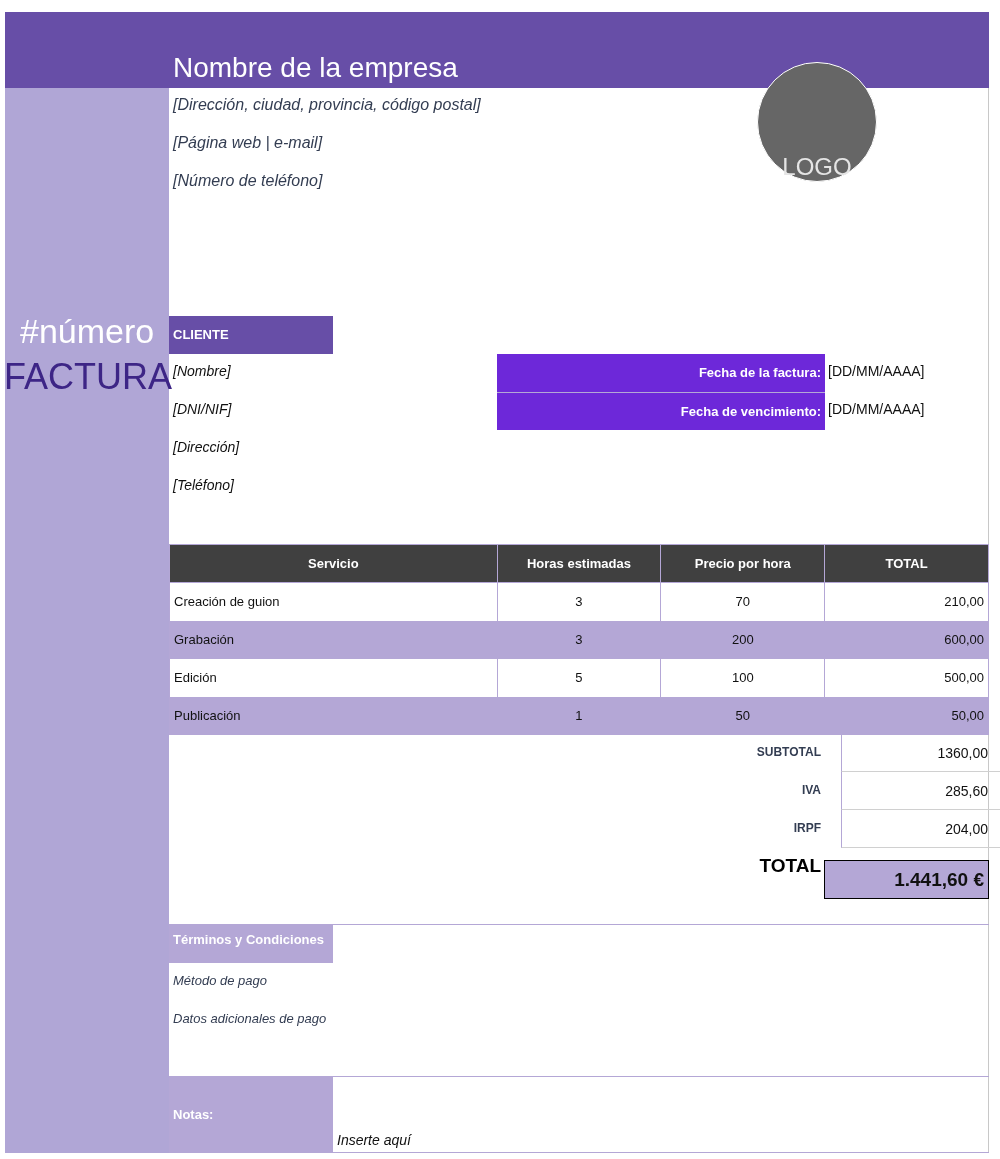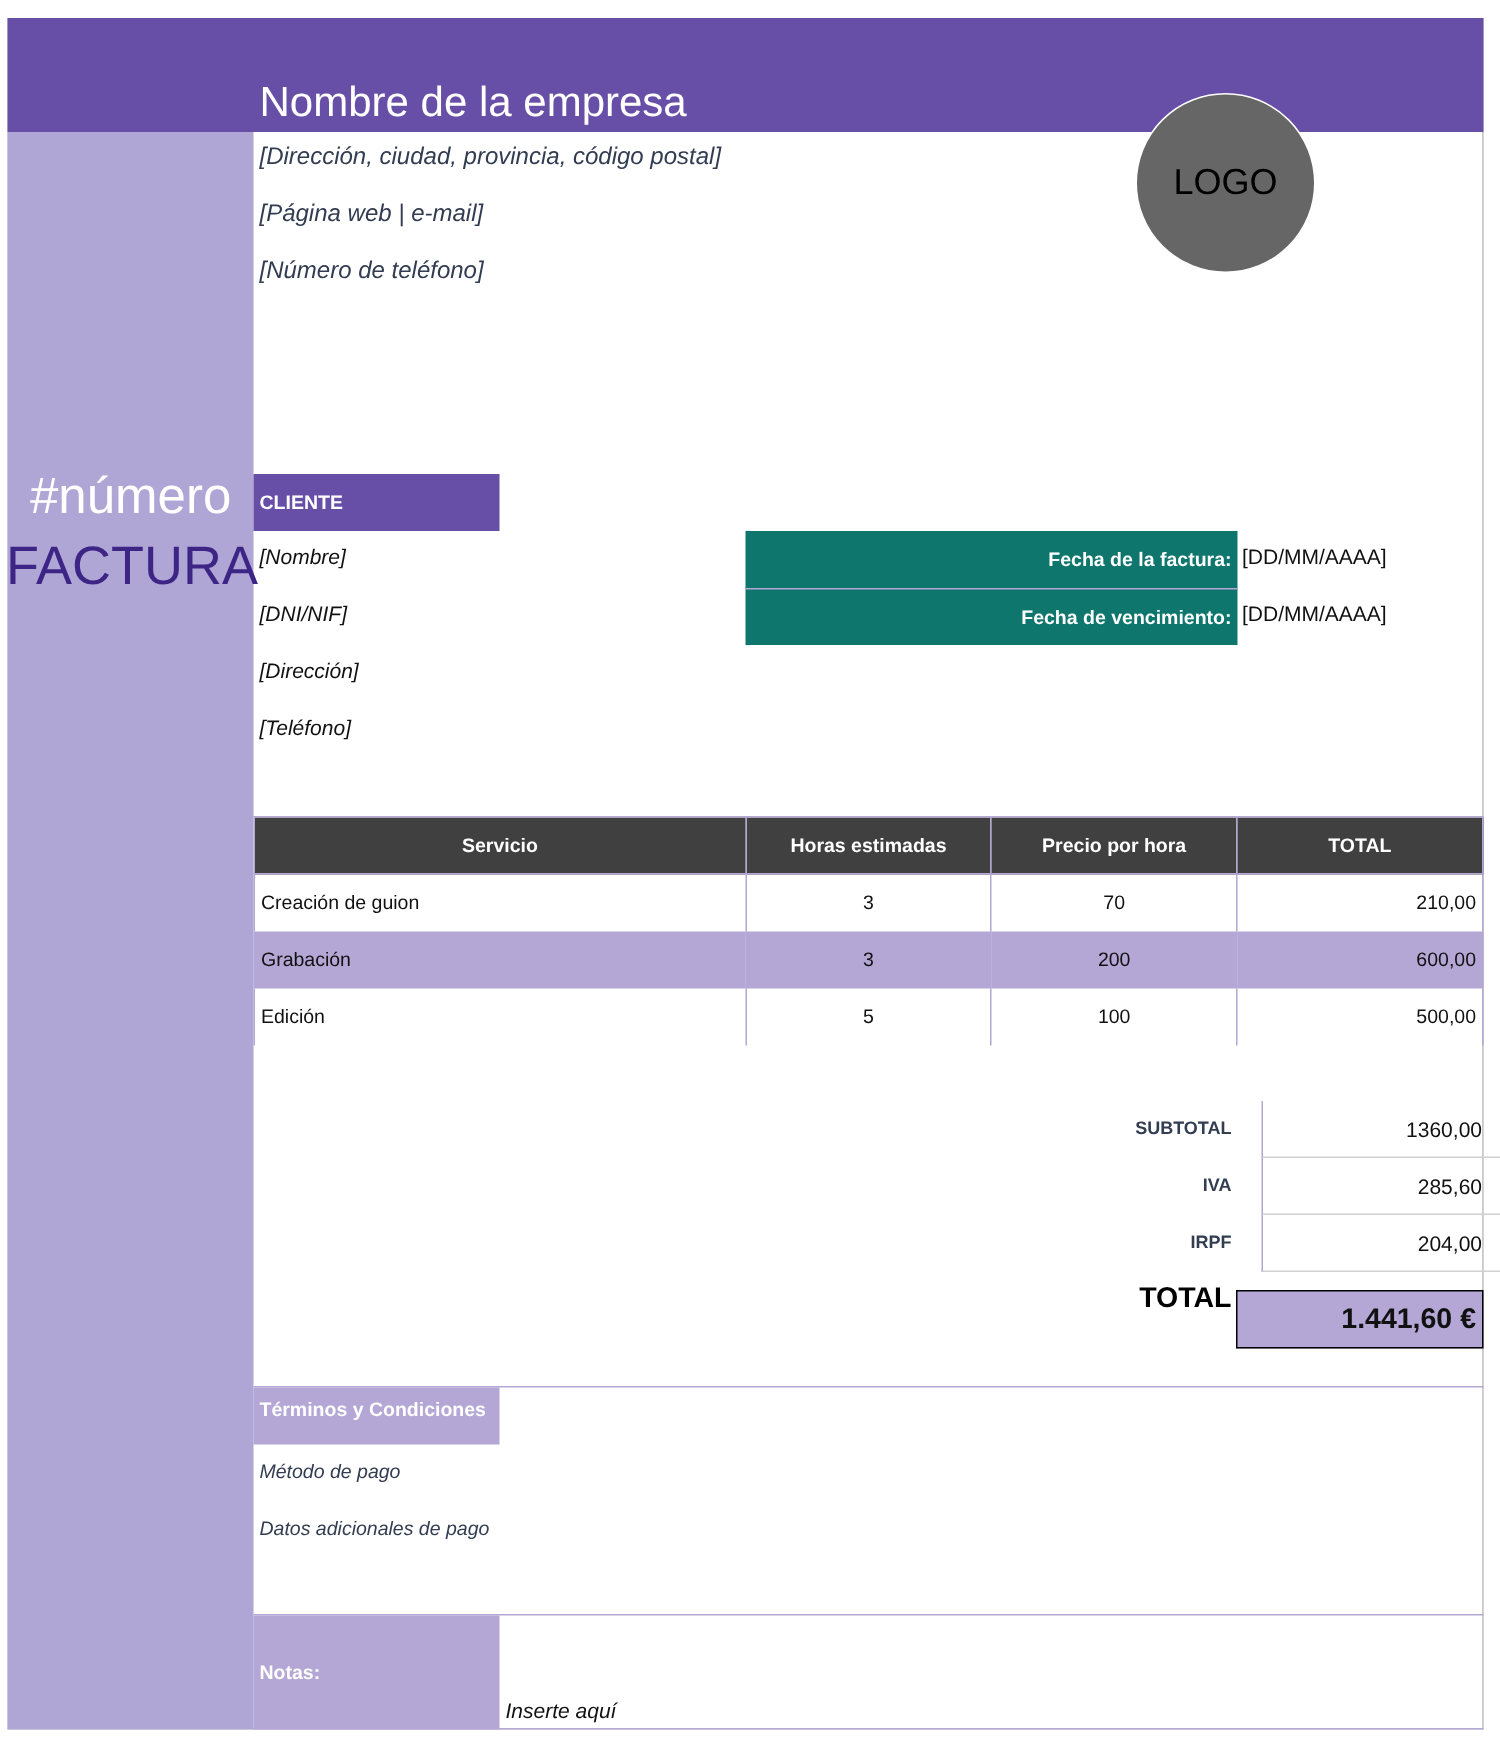--- a/index.html
+++ b/index.html
@@ -6,29 +6,29 @@
   html, body { width: 1000px; height: 1159px; background: #ffffff; overflow: hidden; }
   body { font-family: "Liberation Sans", sans-serif; position: relative; }
 
   .page { position: absolute; left: 5px; top: 12px; width: 984px; height: 1141px; border: 1px solid #c8c8c8; background: #fff; }
   .sidebar { position: absolute; left: 5px; top: 88px; width: 164px; height: 1065px; background: #b0a6d6; }
   .header-band { position: absolute; left: 5px; top: 12px; width: 984px; height: 76px; background: #674ea7; }
 
   .company-name { position: absolute; left: 173px; top: 52px; font-size: 28px; color: #ffffff; }
   .company-line { position: absolute; left: 173px; font-size: 16px; font-style: italic; color: #333d52; }
 
-  .logo { position: absolute; left: 757px; top: 62px; width: 120px; height: 120px; border-radius: 50%; background: #666666; border: 1.5px solid #ffffff; display: flex; align-items: center; justify-content: center; color: #000000; font-size: 24px; }
+  .logo { position: absolute; left: 757px; top: 62px; width: 120px; height: 120px; border-radius: 50%; background: #666666; border: 1.5px solid #ffffff; display: flex; align-items: flex-end; justify-content: center; color: #e5e5e5; font-size: 24px; }
 
   .inv-number { position: absolute; left: 20px; top: 312px; font-size: 34px; color: #ffffff; }
   .inv-title { position: absolute; left: 4px; top: 356px; font-size: 36px; color: #3d2586; }
 
   .client-header { position: absolute; left: 169px; top: 316px; width: 164px; height: 38px; background: #674ea7; color: #fff; font-weight: bold; font-size: 13px; padding: 11px 4px; }
   .client-line { position: absolute; left: 173px; font-size: 14px; font-style: italic; color: #111; }
 
-  .date-label { position: absolute; left: 497px; width: 328px; height: 38px; background: #0f766e; color: #fff; font-weight: bold; font-size: 13px; text-align: right; padding: 11px 4px; }
+  .date-label { position: absolute; left: 497px; width: 328px; height: 38px; background: #6d28d9; color: #fff; font-weight: bold; font-size: 13px; text-align: right; padding: 11px 4px; }
   .date-value { position: absolute; left: 828px; font-size: 14px; color: #111; }
 
   table.items { position: absolute; left: 169px; top: 544px; width: 820px; border-collapse: collapse; font-size: 13px; }
   table.items th { background: #404040; color: #fff; font-weight: bold; height: 38px; border: 1px solid #b4a7d6; text-align: center; }
   table.items td { height: 38px; border-left: 1px solid #b4a7d6; border-right: 1px solid #b4a7d6; color: #111; padding: 0 4px; }
   table.items tr.alt td { background: #b4a7d6; border-color: #b4a7d6; }
   table.items td.c { text-align: center; }
   table.items td.r { text-align: right; }
 
   .sum-label { position: absolute; left: 625px; width: 196px; text-align: right; font-weight: bold; font-size: 12px; color: #333d52; }
@@ -101,20 +101,26 @@
       <td class="c">3</td>
       <td class="c">200</td>
       <td class="r">600,00</td>
     </tr>
     <tr>
       <td>Edición</td>
       <td class="c">5</td>
       <td class="c">100</td>
       <td class="r">500,00</td>
     </tr>
+    <tr class="alt">
+      <td>Publicación</td>
+      <td class="c">1</td>
+      <td class="c">50</td>
+      <td class="r">50,00</td>
+    </tr>
   </tbody>
 </table>
 
 <div class="sum-label" style="top:745px">SUBTOTAL</div>
 <div class="sum-cell" style="top:734px">1360,00</div>
 <div class="sum-label" style="top:783px">IVA</div>
 <div class="sum-cell" style="top:772px">285,60</div>
 <div class="sum-label" style="top:821px">IRPF</div>
 <div class="sum-cell" style="top:810px">204,00</div>
 <div class="grand-label">TOTAL</div>

